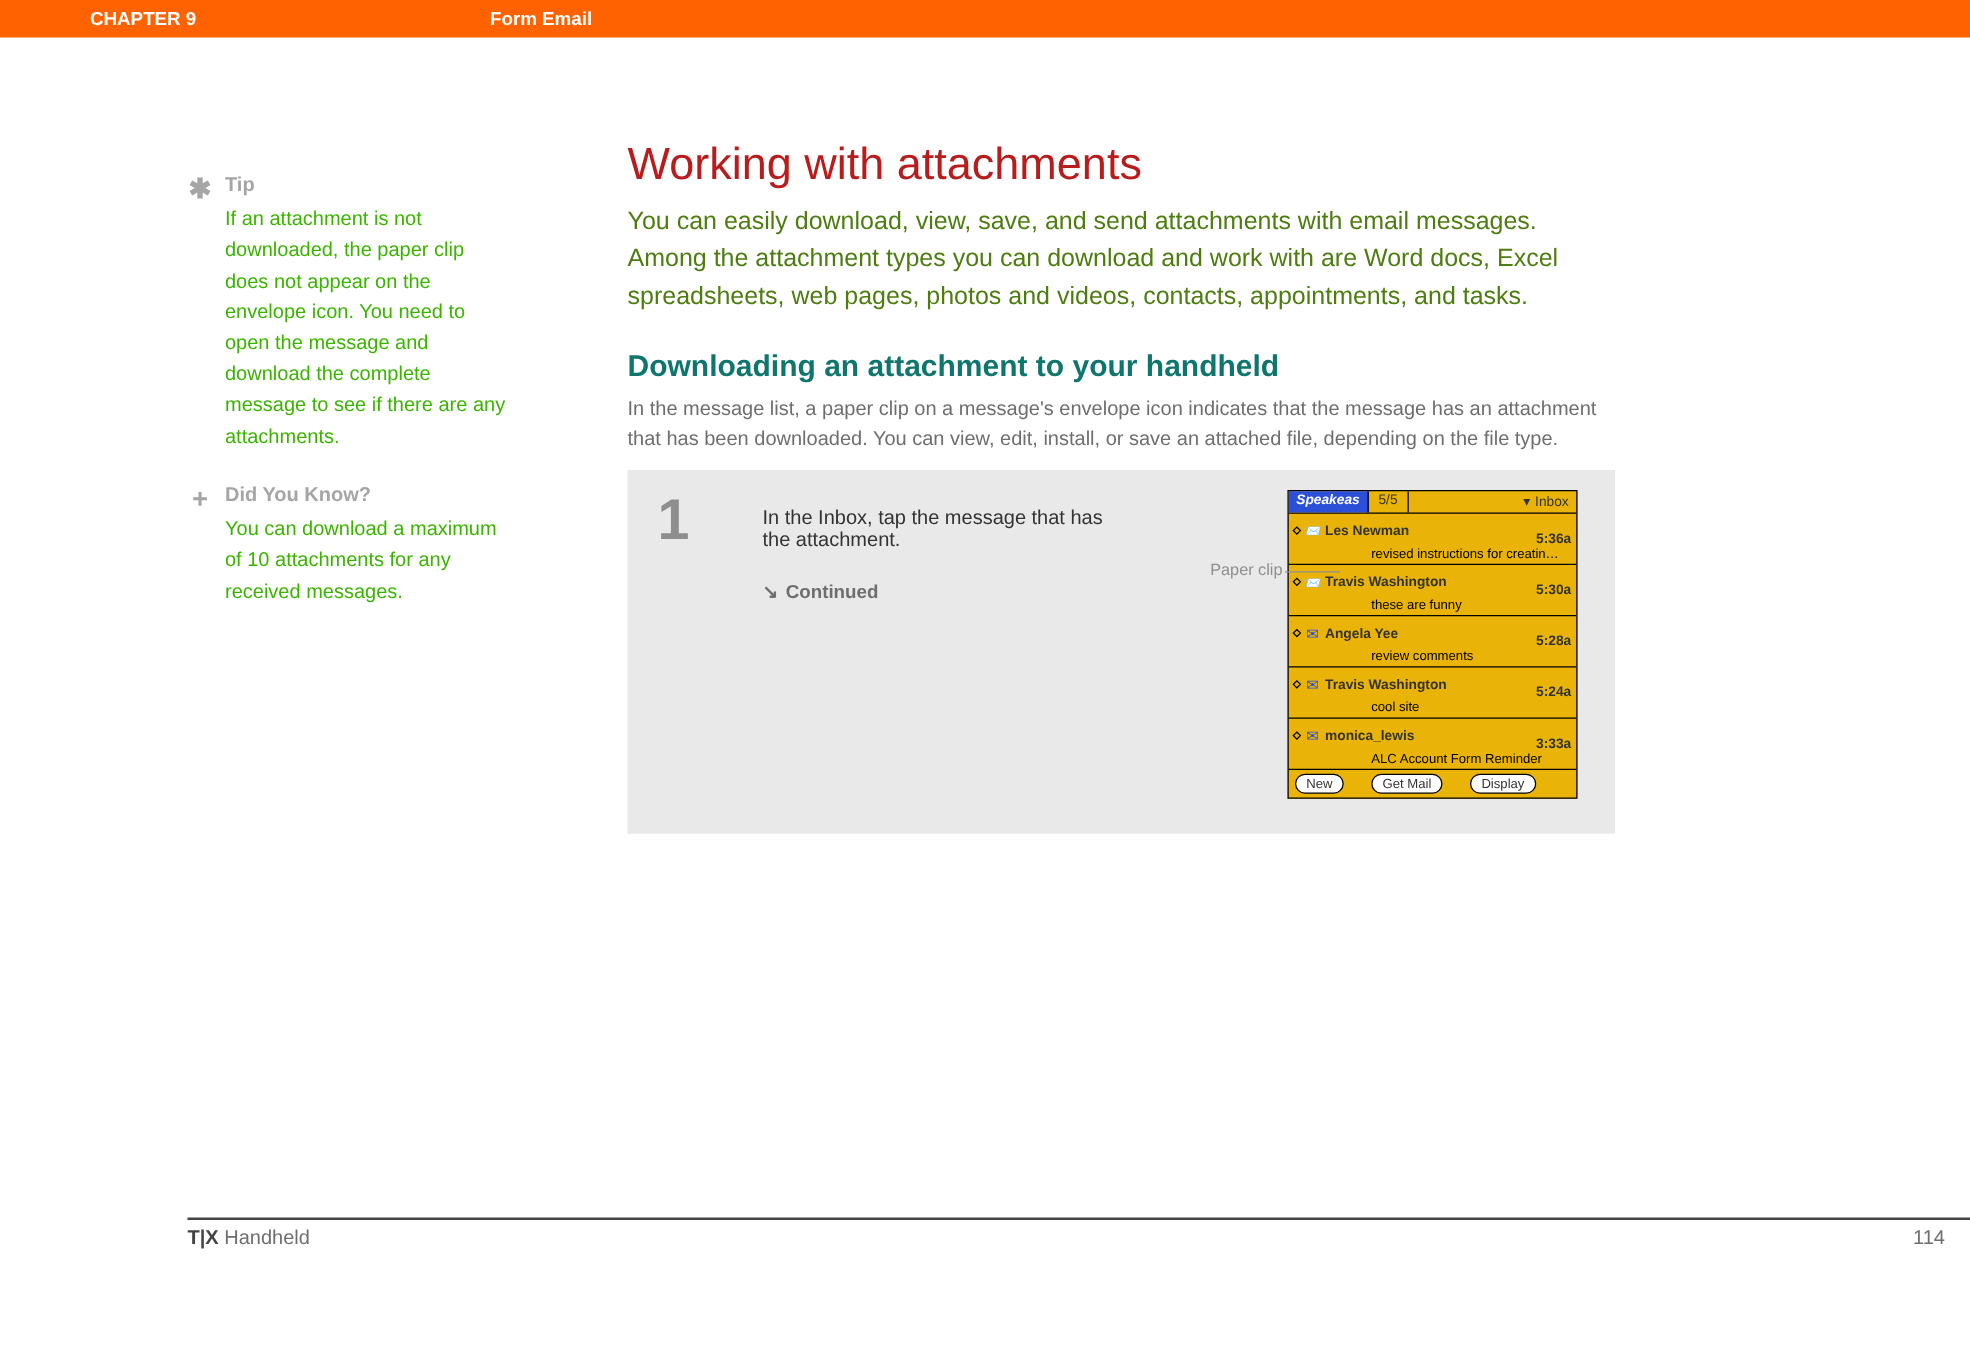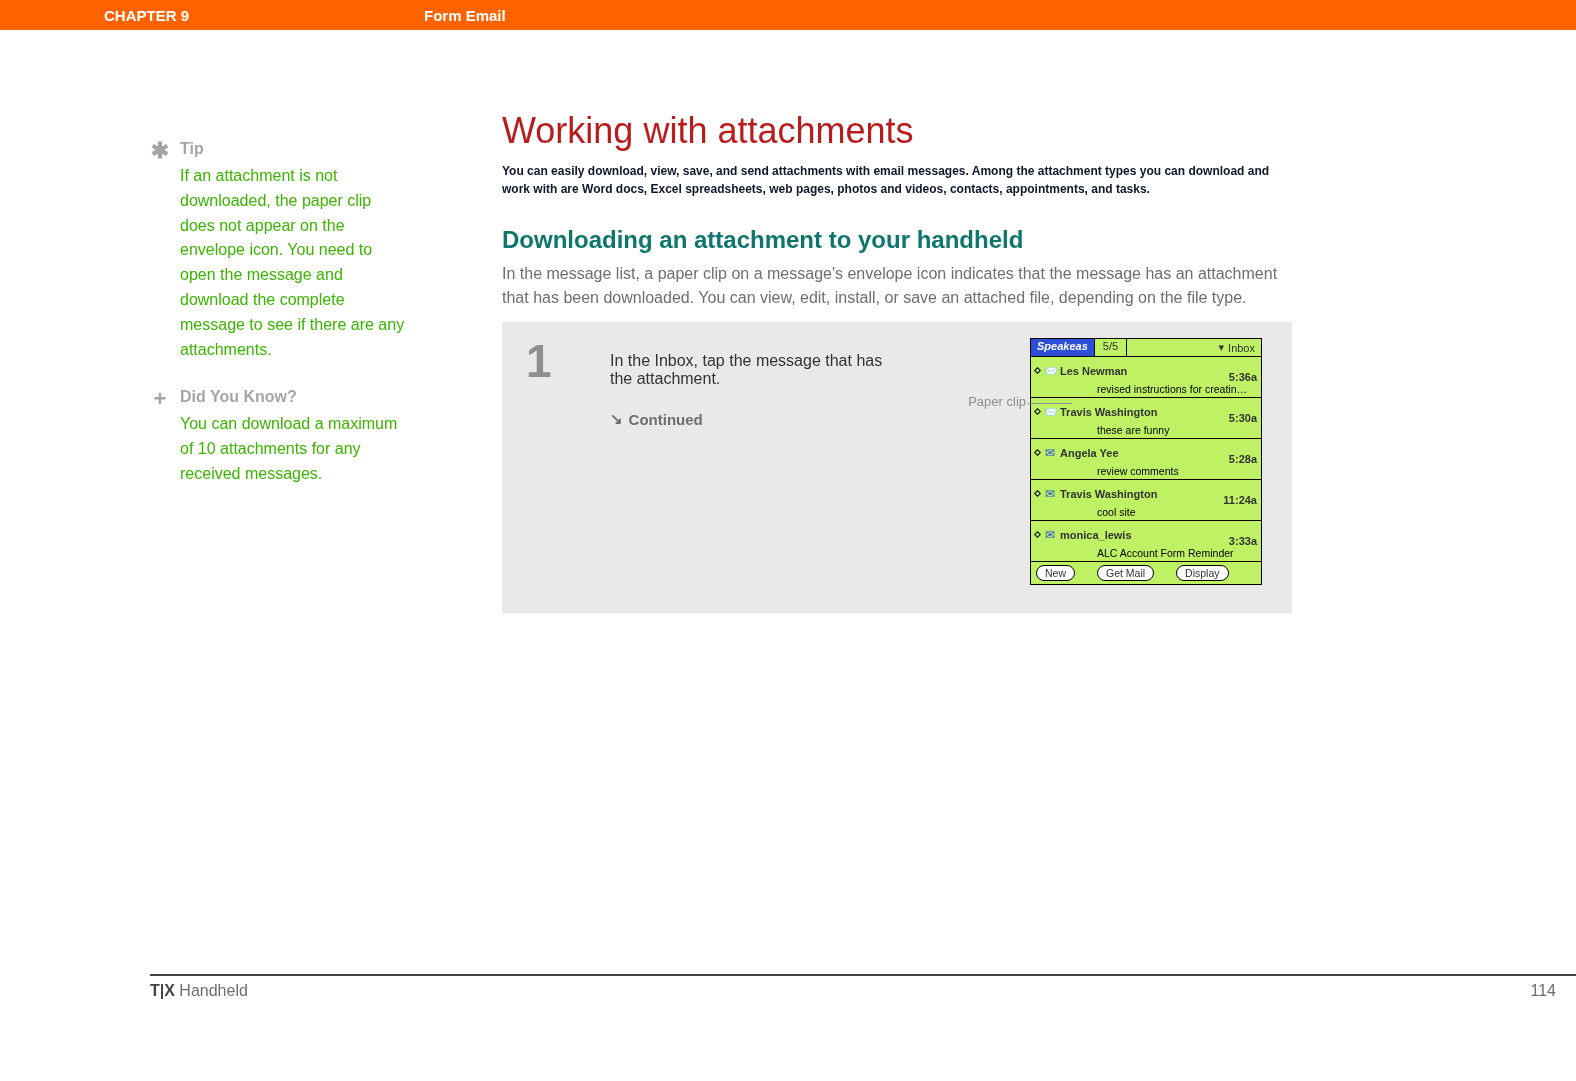--- a/index.html
+++ b/index.html
@@ -12,21 +12,21 @@
   }
   .header-bar {
     background: #ff6200;
     height: 30px;
     display: flex;
     align-items: center;
     color: #fff;
     font-weight: bold;
     font-size: 15px;
   }
-  .header-chapter { margin-left: 104px; width: 320px; }
+  .header-chapter { margin-left: 72px; width: 320px; }
   .header-title   { }
   .page {
     position: relative;
     padding: 80px 0 0 0;
     min-height: 1000px;
   }
   .sidebar {
     position: absolute;
     left: 150px;
     top: 110px;
@@ -58,25 +58,24 @@
     margin-left: 502px;
     width: 790px;
   }
   h1 {
     font-weight: 300;
     font-size: 36px;
     color: #b91c1c;
     margin: 0 0 10px 0;
   }
   .intro {
-    font-size: 12px;
-    color: #0f172a;
+    font-size: 20px;
+    color: #4d7c0f;
     line-height: 1.5;
     margin-bottom: 28px;
-    font-weight: bold;
   }
   h2 {
     font-weight: bold;
     font-size: 24px;
     color: #0f766e;
     margin: 0 0 8px 0;
   }
   .subintro {
     font-size: 16px;
     color: #6e6e6e;
@@ -129,21 +128,21 @@
     top: 65px;
     right: -42px;
     width: 44px;
     height: 1px;
     background: #8e8e8e;
   }
   .device-col {
     flex: 0 0 auto;
   }
   .device {
-    background: #bef264;
+    background: #eab308;
     border: 1px solid #000;
     width: 232px;
     font-family: Verdana, Geneva, sans-serif;
     font-size: 11px;
   }
   .dev-top {
     display:flex;
     border-bottom:1px solid #000;
     height: 18px;
     align-items:stretch;
@@ -310,21 +309,21 @@
                   <span class="msg-sender">Angela Yee</span>
                   <span class="msg-time">5:28a</span>
                 </div>
                 <div class="msg-sub">review comments</div>
               </div>
               <div class="msg">
                 <div class="msg-row1">
                   <span class="diamond"></span>
                   <span class="msg-icon">✉</span>
                   <span class="msg-sender">Travis Washington</span>
-                  <span class="msg-time">11:24a</span>
+                  <span class="msg-time">5:24a</span>
                 </div>
                 <div class="msg-sub">cool site</div>
               </div>
               <div class="msg">
                 <div class="msg-row1">
                   <span class="diamond"></span>
                   <span class="msg-icon">✉</span>
                   <span class="msg-sender">monica_lewis</span>
                   <span class="msg-time">3:33a</span>
                 </div>

